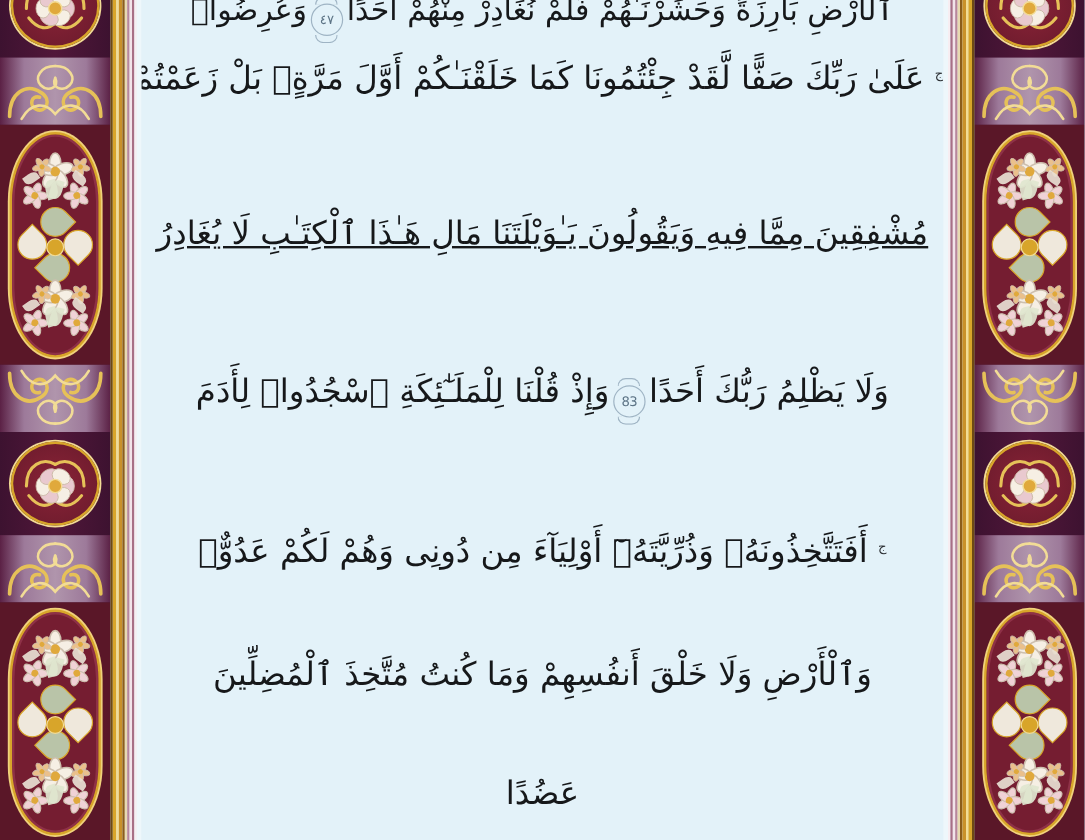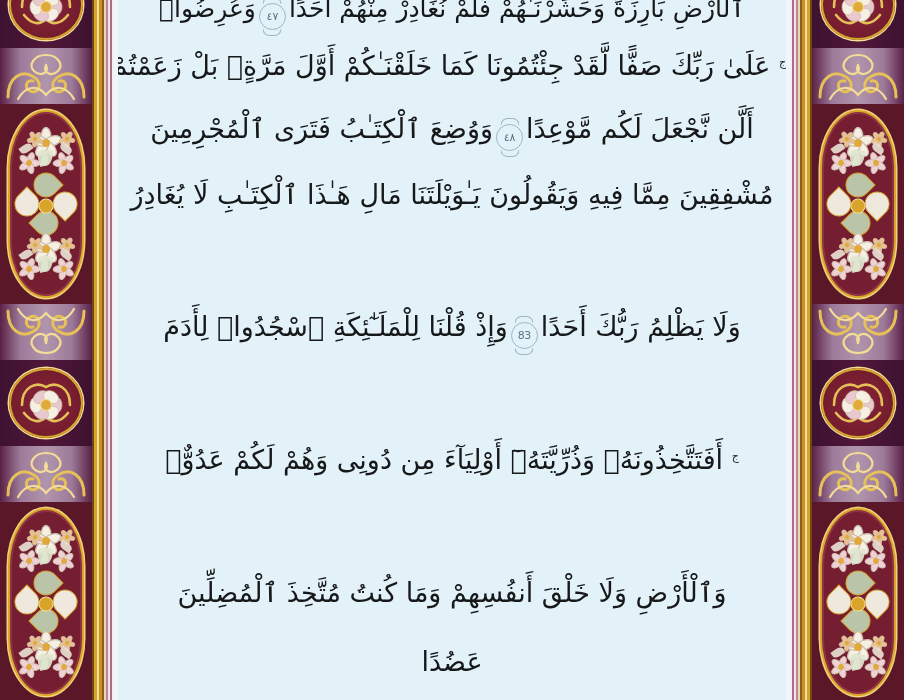--- a/index.html
+++ b/index.html
@@ -455,41 +455,38 @@
 
     <div class="line ln" style="top:-4px;font-size:25px;">
       <span>ٱلْأَرْضِ بَارِزَةً وَحَشَرْنَـٰهُمْ فَلَمْ نُغَادِرْ مِنْهُمْ أَحَدًا</span><span class="ayah">٤٧</span><span>وَعُرِضُوا۟</span>
     </div>
 
     <div class="line ln" style="top:52px;">
       <span class="waqf">ج</span>
       <span>عَلَىٰ رَبِّكَ صَفًّا لَّقَدْ جِئْتُمُونَا كَمَا خَلَقْنَـٰكُمْ أَوَّلَ مَرَّةٍۭ بَلْ زَعَمْتُمْ</span>
     </div>
 
-    <div class="line ln" style="top:115px;">
-      <span>أَلَّن نَّجْعَلَ لَكُم مَّوْعِدًا</span><span class="ayah">٤٨</span><span>وَوُضِعَ ٱلْكِتَـٰبُ فَتَرَى ٱلْمُجْرِمِينَ</span>
-    </div>
-
-    <div class="line ln" style="top:181px;">
+
+    <div class="line ln" style="top:181px;text-decoration:underline;">
       <span>مُشْفِقِينَ مِمَّا فِيهِ وَيَقُولُونَ يَـٰوَيْلَتَنَا مَالِ هَـٰذَا ٱلْكِتَـٰبِ لَا يُغَادِرُ</span>
     </div>
 
 
     <div class="line ln" style="top:313px;">
       <span>وَلَا يَظْلِمُ رَبُّكَ أَحَدًا</span><span class="ayah">83</span><span>وَإِذْ قُلْنَا لِلْمَلَـٰٓئِكَةِ ٱسْجُدُوا۟ لِأَدَمَ</span>
     </div>
 
 
     <div class="line ln" style="top:446px;">
       <span class="waqf">ج</span>
       <span>أَفَتَتَّخِذُونَهُۥ وَذُرِّيَّتَهُۥٓ أَوْلِيَآءَ مِن دُونِى وَهُمْ لَكُمْ عَدُوٌّۢ</span>
     </div>
 
 
-    <div class="line ln" style="top:579px;">
+    <div class="line ln" style="top:549px;">
       <span>وَٱلْأَرْضِ وَلَا خَلْقَ أَنفُسِهِمْ وَمَا كُنتُ مُتَّخِذَ ٱلْمُضِلِّينَ</span>
     </div>
 
     <div class="line ln" style="top:648px;">
       <span>عَضُدًا</span>
     </div>
 
   </div>
 
   <div class="border-col border-right">

